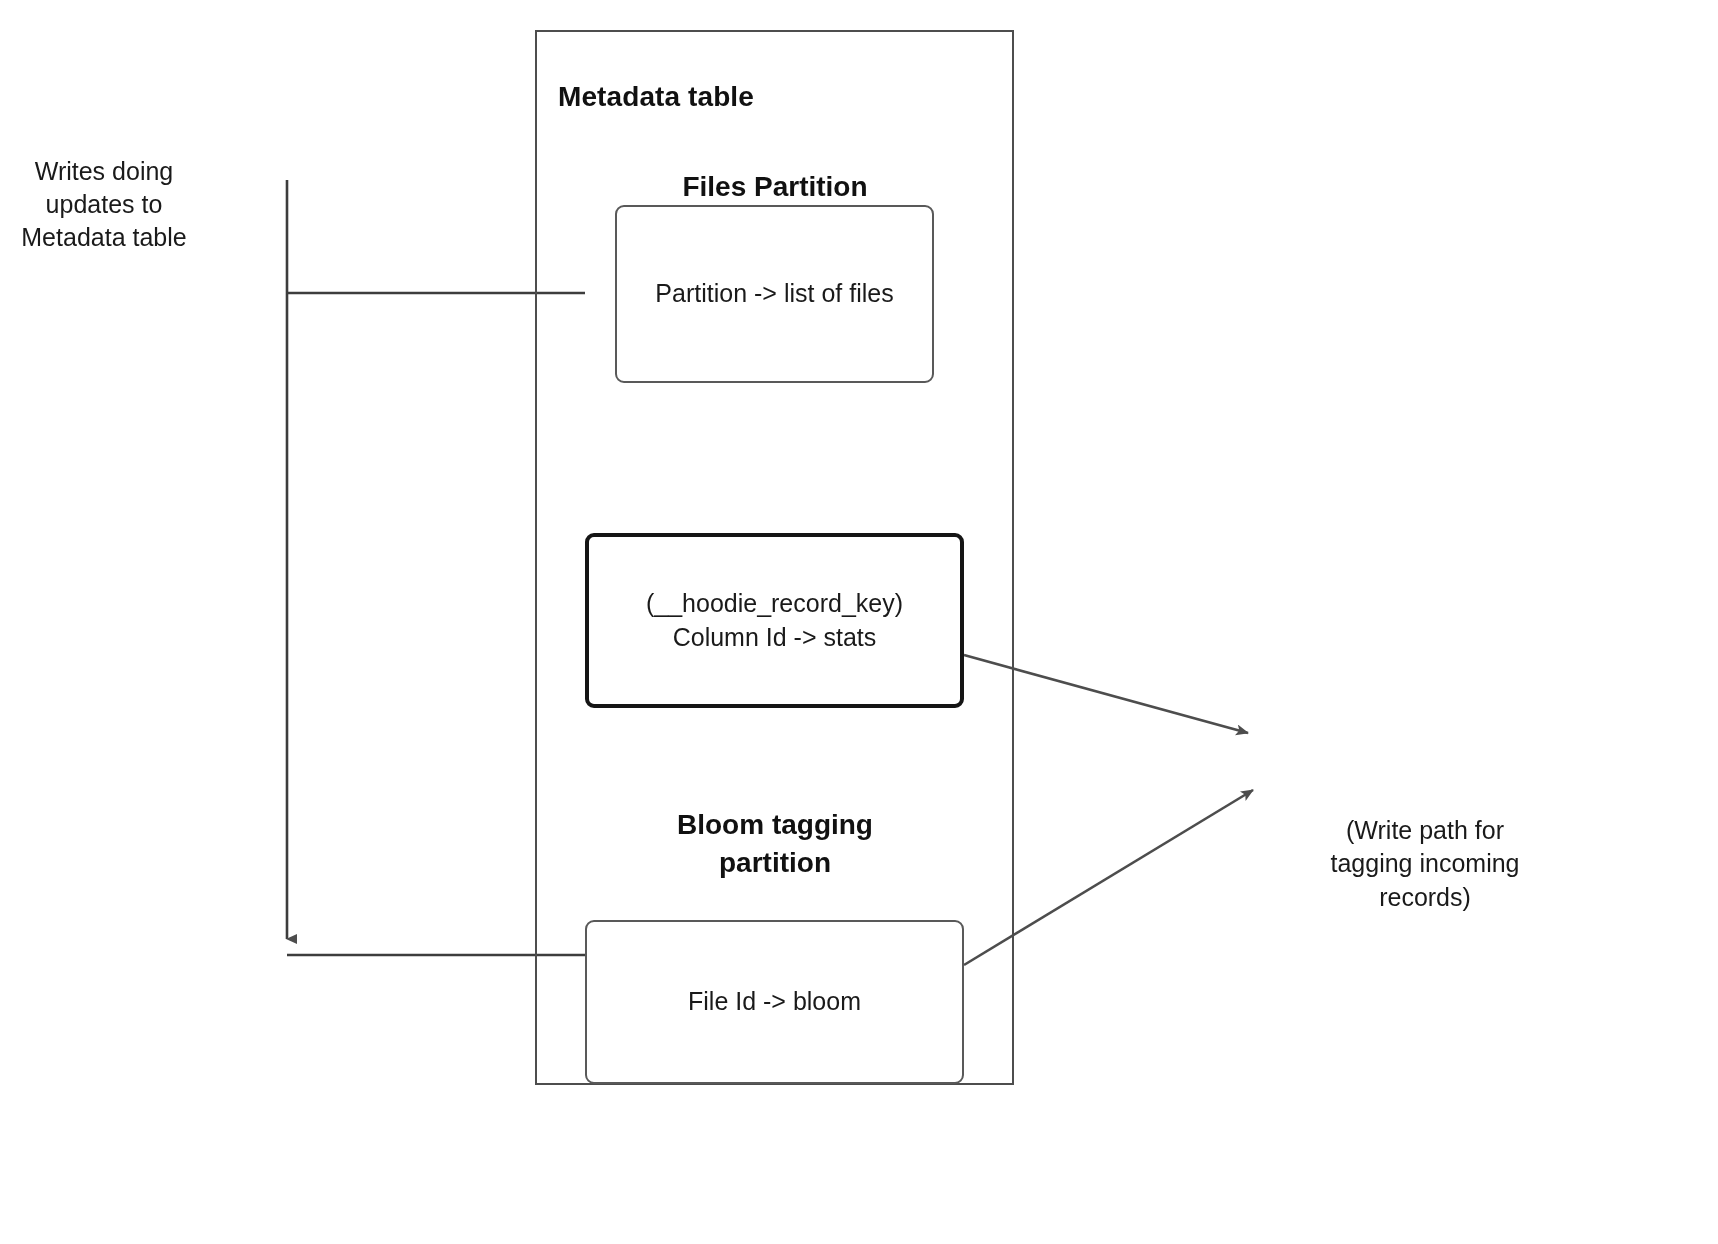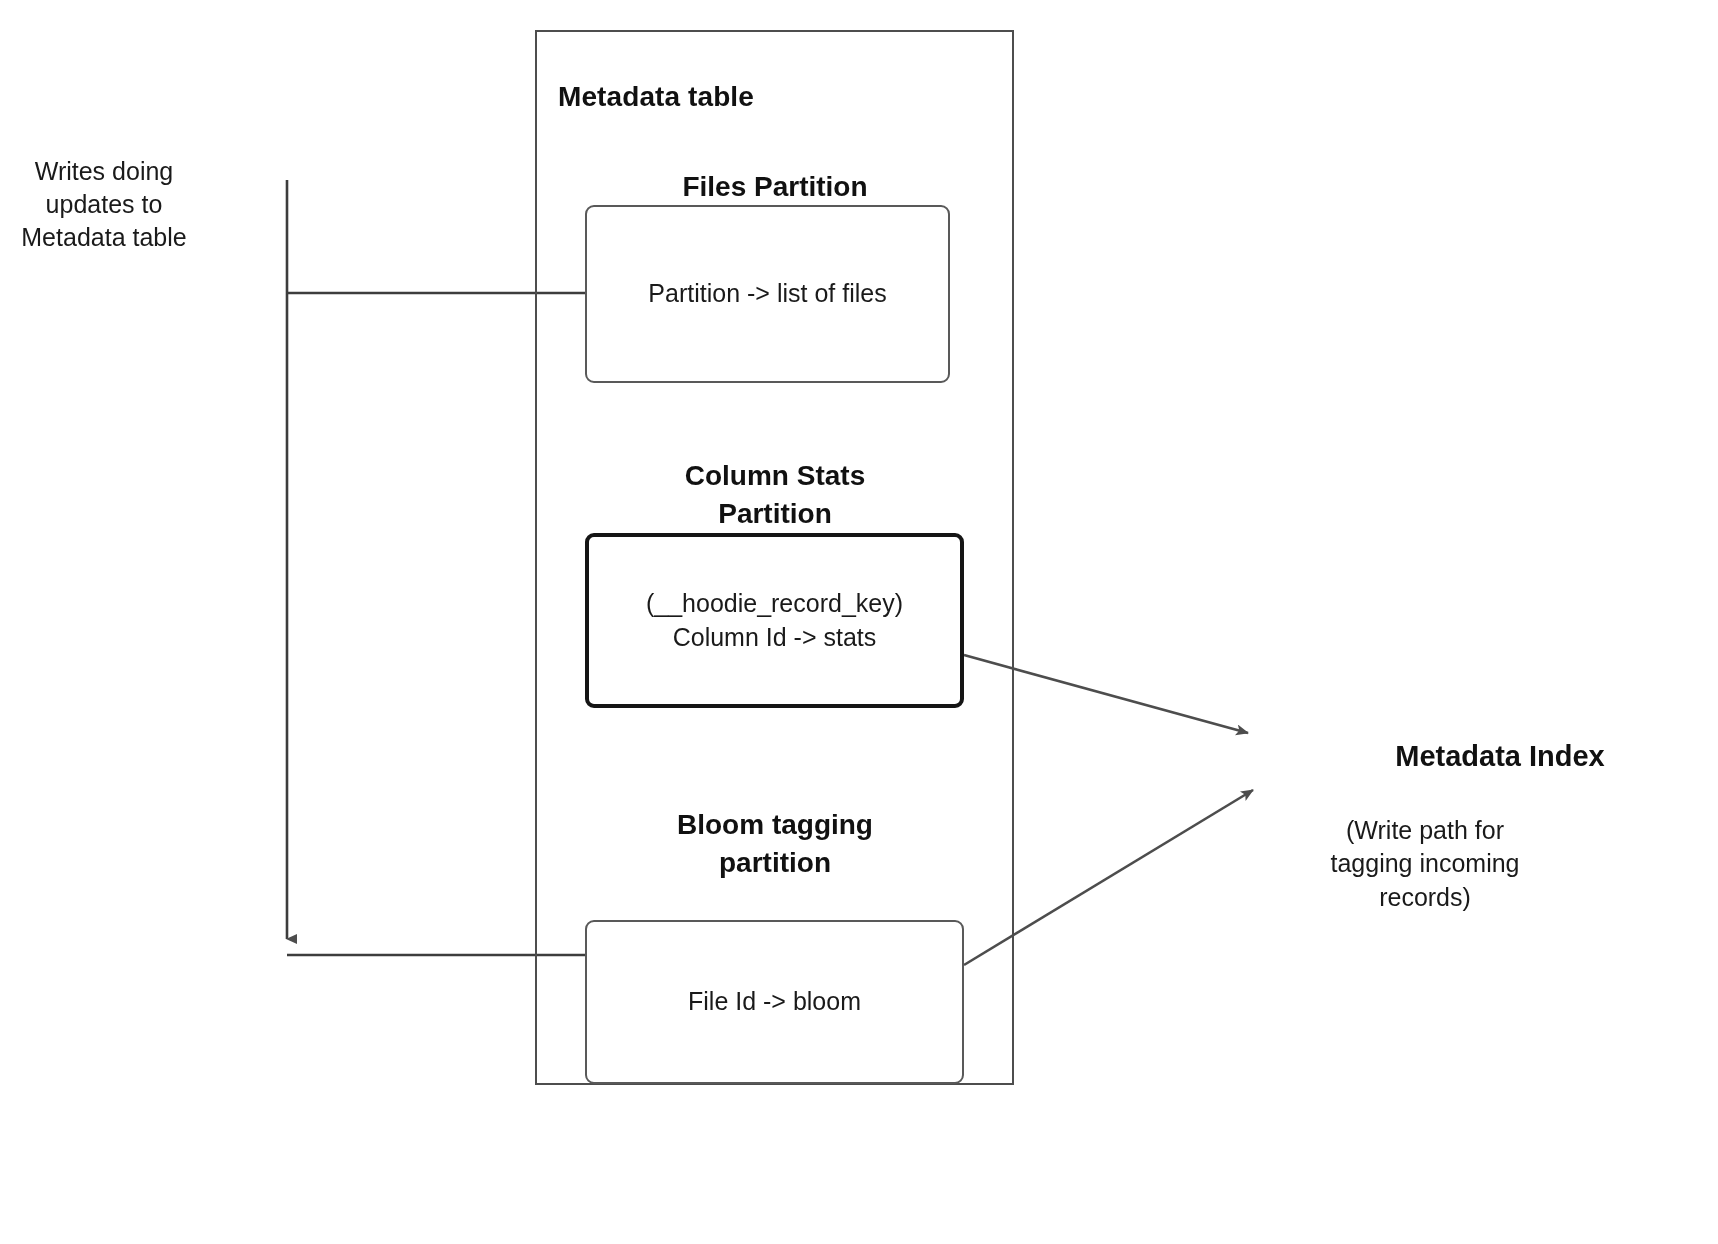--- a/index.html
+++ b/index.html
@@ -22,21 +22,21 @@
   .section-title{position:absolute;text-align:center;font-size:28px;font-weight:bold;color:#111;
                  line-height:1.36;width:380px;margin-top:20px;}
   #files-title{left:585px;top:148px;}
   #colstats-title{left:585px;top:437px;}
   #bloom-title{left:585px;top:786px;}
 
   
   .inner-box{position:absolute;box-sizing:border-box;border-radius:9px;background:#fff;
              display:flex;align-items:center;justify-content:center;text-align:center;
              font-size:25px;line-height:1.35;color:#1a1a1a;}
-  #files-box{left:585px;top:205px;width:365px;height:178px;border:2.5px solid #595959;justify-content:center;}
+  #files-box{left:615px;top:205px;width:319px;height:178px;border:2.5px solid #595959;justify-content:center;}
   #colstats-box{left:585px;top:533px;width:379px;height:175px;border:4px solid #151515;}
   #bloom-box{left:585px;top:920px;width:379px;height:164px;border:2.5px solid #595959;}
   .box-text{padding:0 14px;}
 
   
   #metadata-index-title{position:absolute;left:1290px;top:740px;width:420px;text-align:center;
                         font-size:29px;font-weight:bold;color:#111;}
   #metadata-index-note{position:absolute;left:1300px;top:814px;width:250px;text-align:center;
                        font-size:25px;line-height:1.33;color:#1a1a1a;}
 </style>
@@ -75,39 +75,34 @@
   <div id="metadata-table"></div>
   <div id="metadata-table-title">Metadata table</div>
 
   <div id="files-title" class="section-title">
     <div>Files Partition</div>
   </div>
   <div id="files-box" class="inner-box">
     <div class="box-text">Partition -&gt; list of files</div>
   </div>
 
-  <div id="colstats-title" class="section-title">
-    <div>Column Stats</div>
-    <div>Partition</div>
-  </div>
   <div id="colstats-box" class="inner-box">
     <div class="box-text">
       <div>(__hoodie_record_key)</div>
       <div>Column Id  -&gt; stats</div>
     </div>
   </div>
 
   <div id="bloom-title" class="section-title">
     <div>Bloom tagging</div>
     <div>partition</div>
   </div>
   <div id="bloom-box" class="inner-box">
     <div class="box-text">File Id -&gt; bloom</div>
   </div>
 
-  <div id="metadata-index-title">Metadata Index</div>
   <div id="metadata-index-note">
     <div>(Write path for</div>
     <div>tagging incoming</div>
     <div>records)</div>
   </div>
 
 </div>
 
 </body></html>

